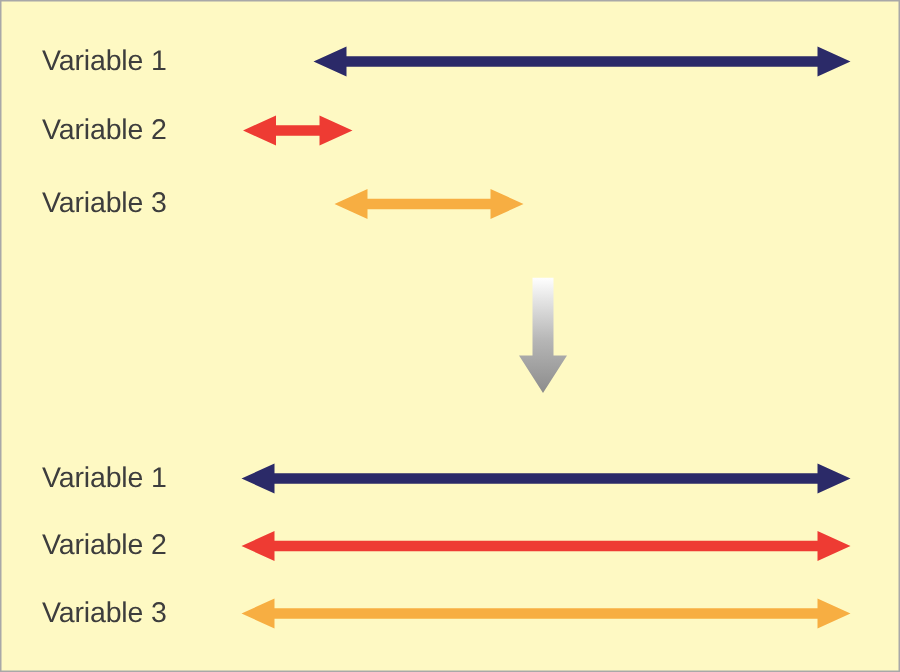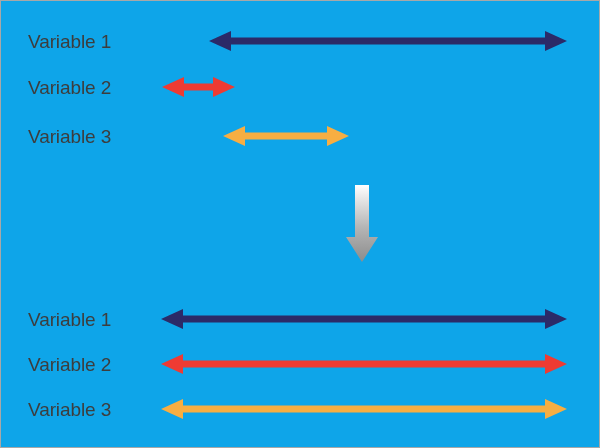--- a/index.html
+++ b/index.html
@@ -43,21 +43,21 @@
     display: block;
     overflow: visible;
   }
   .down-arrow-wrap {
     position: absolute;
   }
 </style>
 </head>
 <body>
 
-<div id="canvas" style="background: #0ea5e9; border-color: rgb(168, 168, 168);">
+<div id="canvas" style="background: #fef9c3; border-color: rgb(168, 168, 168);">
 
   <div class="panel">
 
     <div class="row" style="top:40px;">
       <span class="var-label" style="color: rgb(61, 61, 61);">Variable 1</span>
       <svg class="arrow-svg" style="left:208px; top:-11px;" width="358" height="22" viewBox="0 0 358 22">
         <polygon points="0,11 22,1 22,7.5 336,7.5 336,1 358,11 336,21 336,14.5 22,14.5 22,21" fill="#2b2a68"></polygon>
       </svg>
     </div>
 

